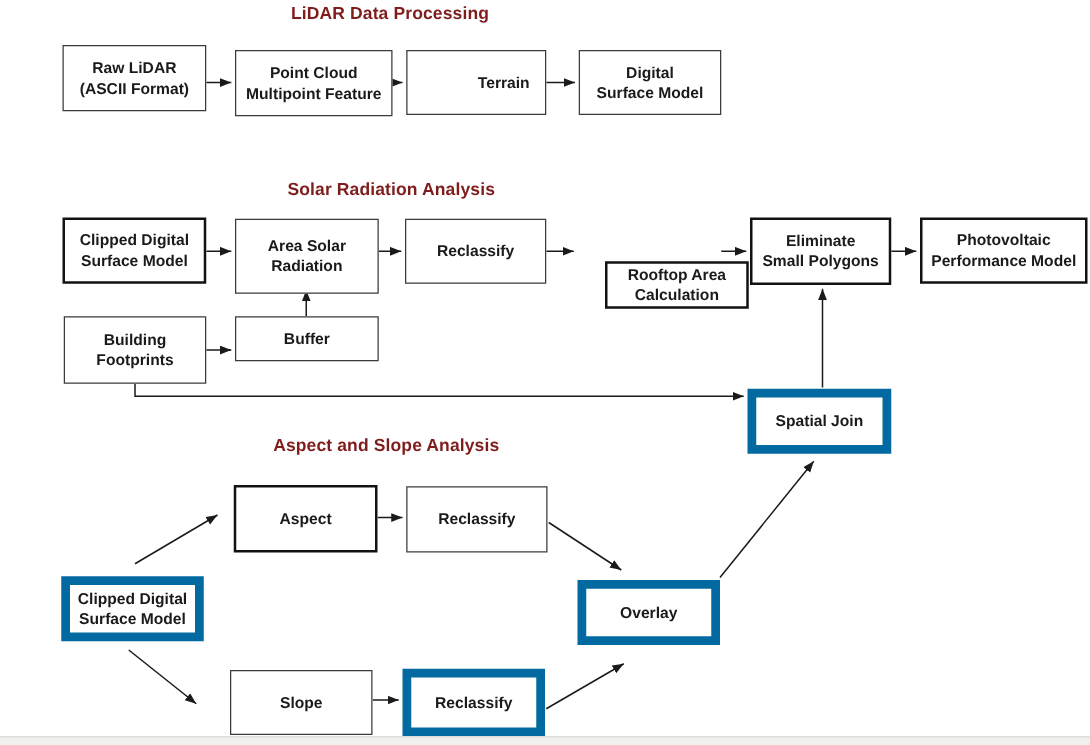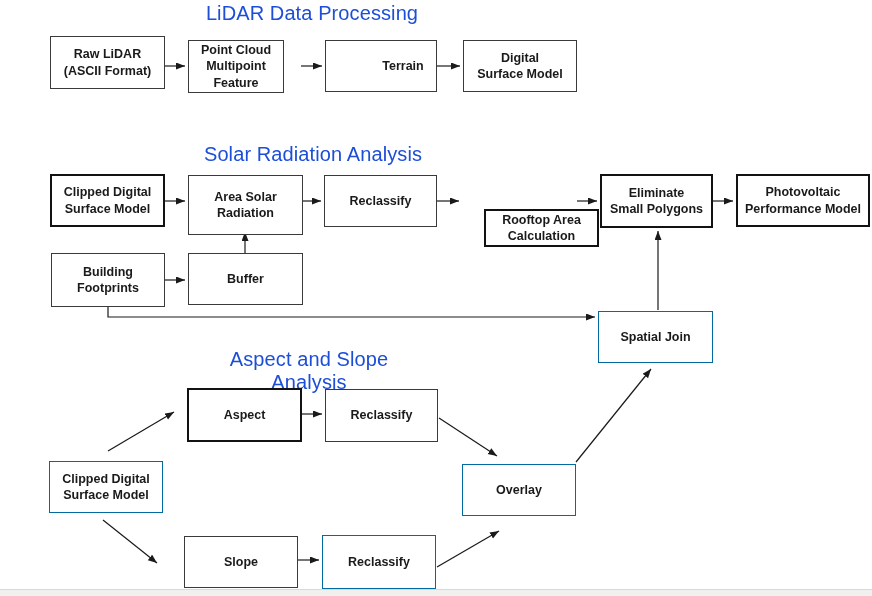--- a/index.html
+++ b/index.html
@@ -14,64 +14,64 @@
   .wires {
     position: absolute;
     left: 0; top: 0;
     width: 872px; height: 596px;
     pointer-events: none;
   }
   .section-title {
     position: absolute;
     width: 224px;
     text-align: center;
-    font-size: 20px;
-    font-weight: 400;
-    color: #1d4ed8;
+    font-size: 14px;
+    font-weight: 700;
+    color: #7f1d1d;
     letter-spacing: 0.1px;
   }
   .node {
     position: absolute;
     box-sizing: border-box;
     background: #ffffff;
     border: 1.5px solid #3a3a3a;
     display: flex;
     align-items: center;
     justify-content: center;
     text-align: center;
   }
   .node--bold { border: 2px solid #121212; }
-  .node--light { border: 1px solid #0369a1; }
+  .node--light { border: 7px solid #0369a1; }
   .node-label {
     font-size: 12.5px;
     font-weight: 600;
     line-height: 1.3;
     color: #1a1a1a;
     white-space: pre-line;
     padding: 2px 4px;
   }
   .node--bold .node-label { font-weight: 700; }
   .title-lidar  { left: 200px; top: 2px; }
   .title-solar  { left: 201px; top: 143px; }
   .title-aspect { left: 197px; top: 348px; }
 
   .n-raw-lidar      { left: 50px;  top: 36px;  width: 115px; height: 53px; }
-  .n-point-cloud    { left: 188px; top: 40px;  width: 96px; height: 53px; }
+  .n-point-cloud    { left: 188px; top: 40px;  width: 126px; height: 53px; }
   .n-terrain        { left: 325px; top: 40px;  width: 112px; height: 52px; padding-left: 44px; }
   .n-dsm            { left: 463px; top: 40px;  width: 114px; height: 52px; }
 
   .n-clipped-solar  { left: 50px;  top: 174px; width: 115px; height: 53px; }
   .n-area-solar     { left: 188px; top: 175px; width: 115px; height: 60px; }
   .n-reclass-solar  { left: 324px; top: 175px; width: 113px; height: 52px; }
   .n-rooftop        { left: 484px; top: 174px; width: 115px; height: 38px; margin-top: 35px; }
   .n-eliminate      { left: 600px; top: 174px; width: 113px; height: 54px; }
   .n-pv             { left: 736px; top: 174px; width: 134px; height: 53px; }
 
   .n-building       { left: 51px;  top: 253px; width: 114px; height: 54px; }
-  .n-buffer         { left: 188px; top: 253px; width: 115px; height: 52px; }
+  .n-buffer         { left: 188px; top: 253px; width: 115px; height: 36px; }
   .n-spatial        { left: 598px; top: 311px; width: 115px; height: 52px; }
 
   .n-aspect         { left: 187px; top: 388px; width: 115px; height: 54px; }
   .n-reclass-aspect { left: 325px; top: 389px; width: 113px; height: 53px; }
   .n-clipped-aspect { left: 49px;  top: 461px; width: 114px; height: 52px; }
   .n-overlay        { left: 462px; top: 464px; width: 114px; height: 52px; }
   .n-slope          { left: 184px; top: 536px; width: 114px; height: 52px; }
   .n-reclass-slope  { left: 322px; top: 535px; width: 114px; height: 54px; }
 
   .bottom-edge {

